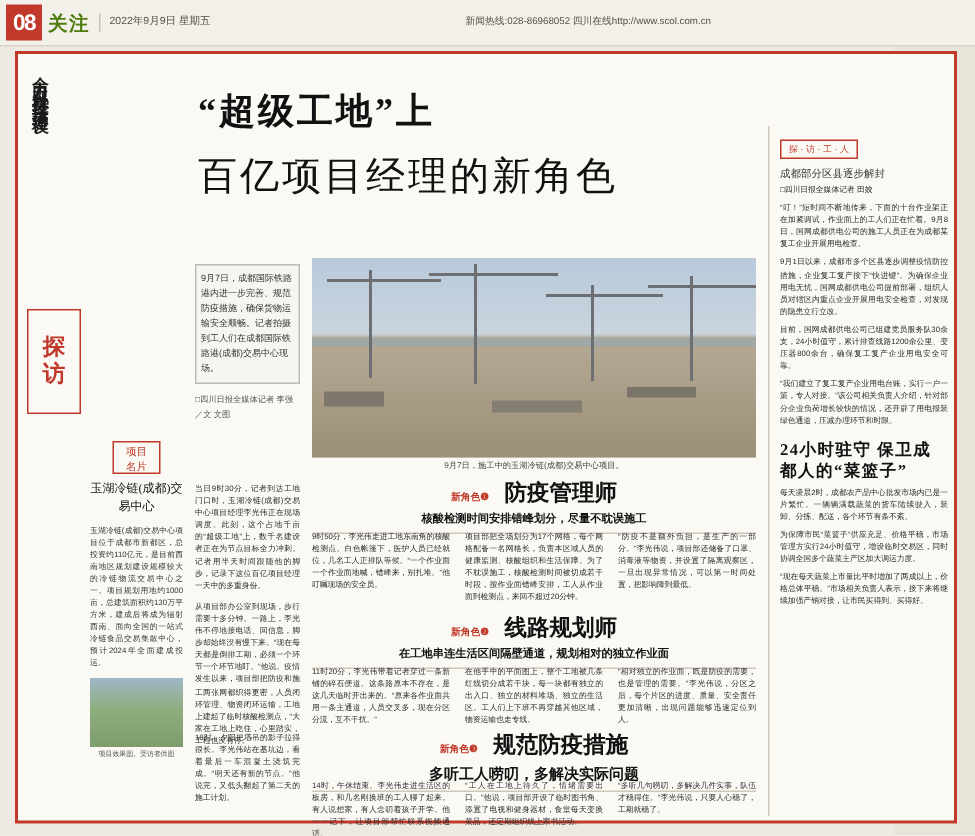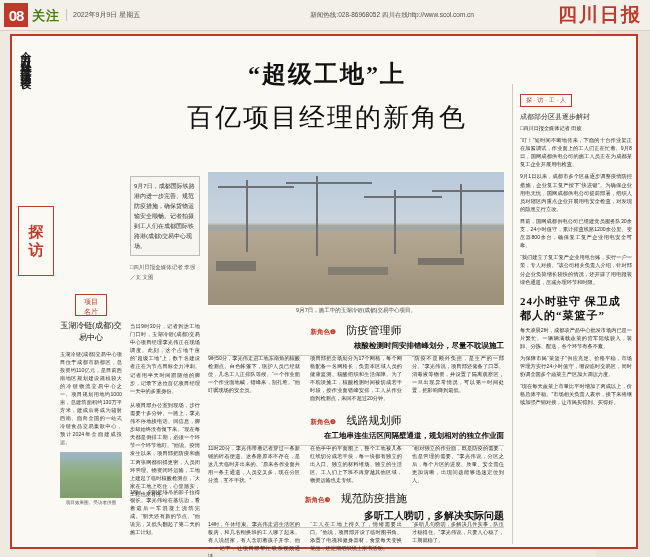--- a/index.html
+++ b/index.html
@@ -70,21 +70,21 @@
   .tanfang{
     position:absolute;left:4px;top:168px;width:34px;height:68px;
     border:1.5px solid #c0392b;color:#c0392b;
     display:flex;flex-direction:column;align-items:center;justify-content:center;
     font-size:15px;font-weight:bold;line-height:18px;
     font-family:"Liberation Serif", serif;
   }
   
   .headline{
     position:absolute;left:120px;top:22px;width:390px;
-    text-align:center;color:#111;
+    text-align:left;color:#111;
     font-family:"Liberation Serif", serif;
   }
   .headline .l1{font-size:24px;font-weight:bold;letter-spacing:2px;}
   .headline .l2{font-size:26px;font-weight:normal;letter-spacing:2px;margin-top:10px;}
   
   .photo-main{
     position:absolute;left:196px;top:136px;width:296px;height:133px;
     background:linear-gradient(#b9cadb 0%, #c9d4de 38%, #b9ae9b 40%, #a59a86 100%);
     overflow:hidden;
   }
@@ -124,28 +124,28 @@
   }
   .lcol .imgcap{font-size:4.6px;color:#555;text-align:center;margin-top:2px;}
   
   .tcol{
     position:absolute;
     font-size:5.2px;line-height:8.1px;color:#2b2b2b;
     text-align:justify;
     -webkit-hyphens:auto;hyphens:auto;
   }
   .subhead{
-    text-align:right;font-weight:bold;color:#111;
+    text-align:center;font-weight:bold;color:#111;
     font-family:"Liberation Serif", serif;
   }
   .role-tag{
     display:inline-block;color:#c0392b;font-size:6.5px;font-weight:bold;
   }
   .role-title{
-    font-size:11px;font-weight:normal;color:#111;text-align:center;
+    font-size:15px;font-weight:bold;color:#111;text-align:center;
     font-family:"Liberation Serif", serif;line-height:13px;
   }
   .rule{
     border-top:1px solid #cfc8ba;
   }
   
   .rcol{
     position:absolute;left:508px;top:52px;width:112px;
   }
   .rcol .kicker{
@@ -175,21 +175,20 @@
 </head>
 <body>
 
 <div class="page">
 
   <div class="masthead">
     <div class="folio">08</div>
     <div class="section-name">关注</div>
     <div class="date-line">2022年9月9日 星期五</div>
     <div class="contact-line">新闻热线:028-86968052   四川在线http://www.scol.com.cn</div>
-    <div class="brand">四川日报</div>
   </div>
 
   <div class="frame">
 
     <div class="vband">
       <div class="vtext">全力以赴拼经济搞建设</div>
       <div class="tanfang">
         <span>探</span>
         <span>访</span>
       </div>

